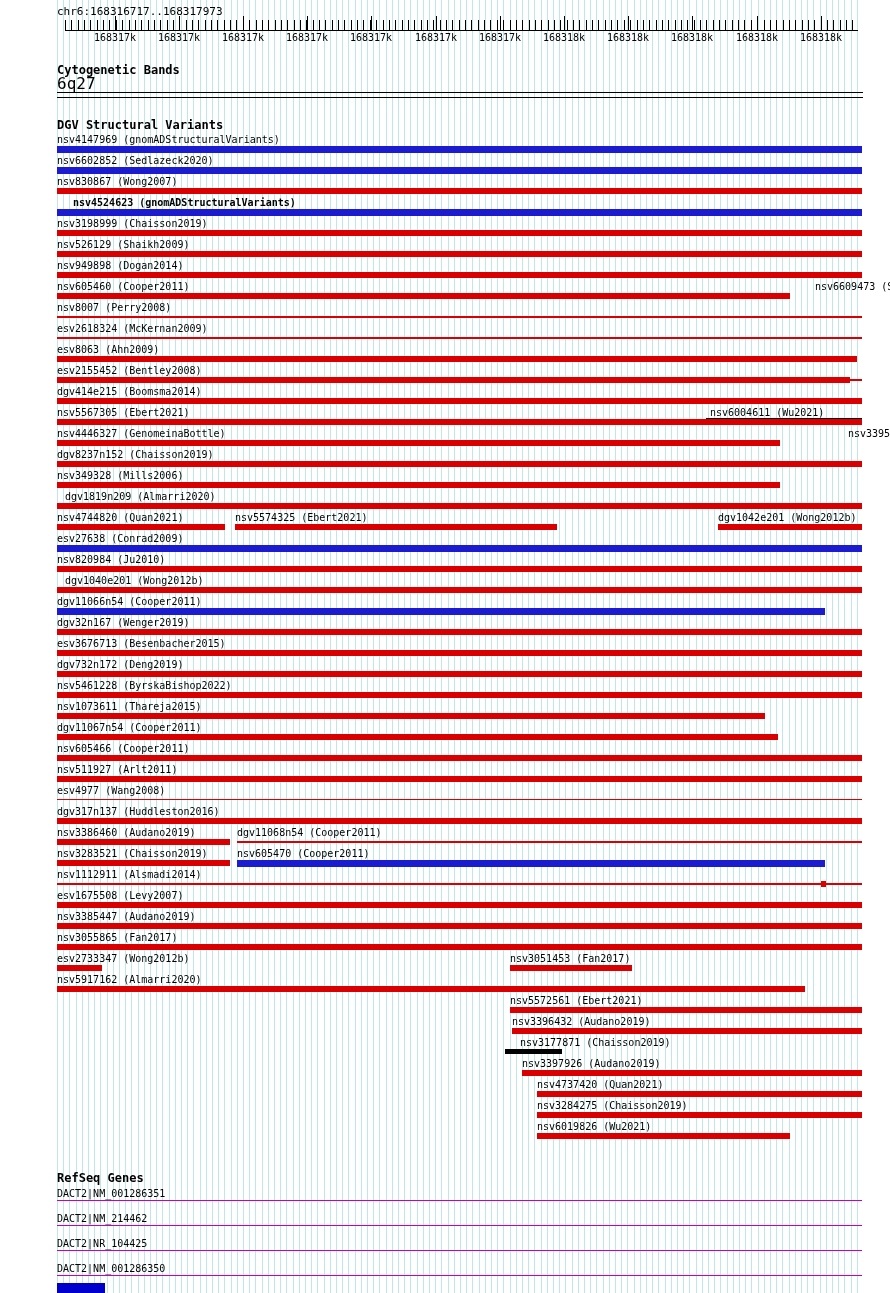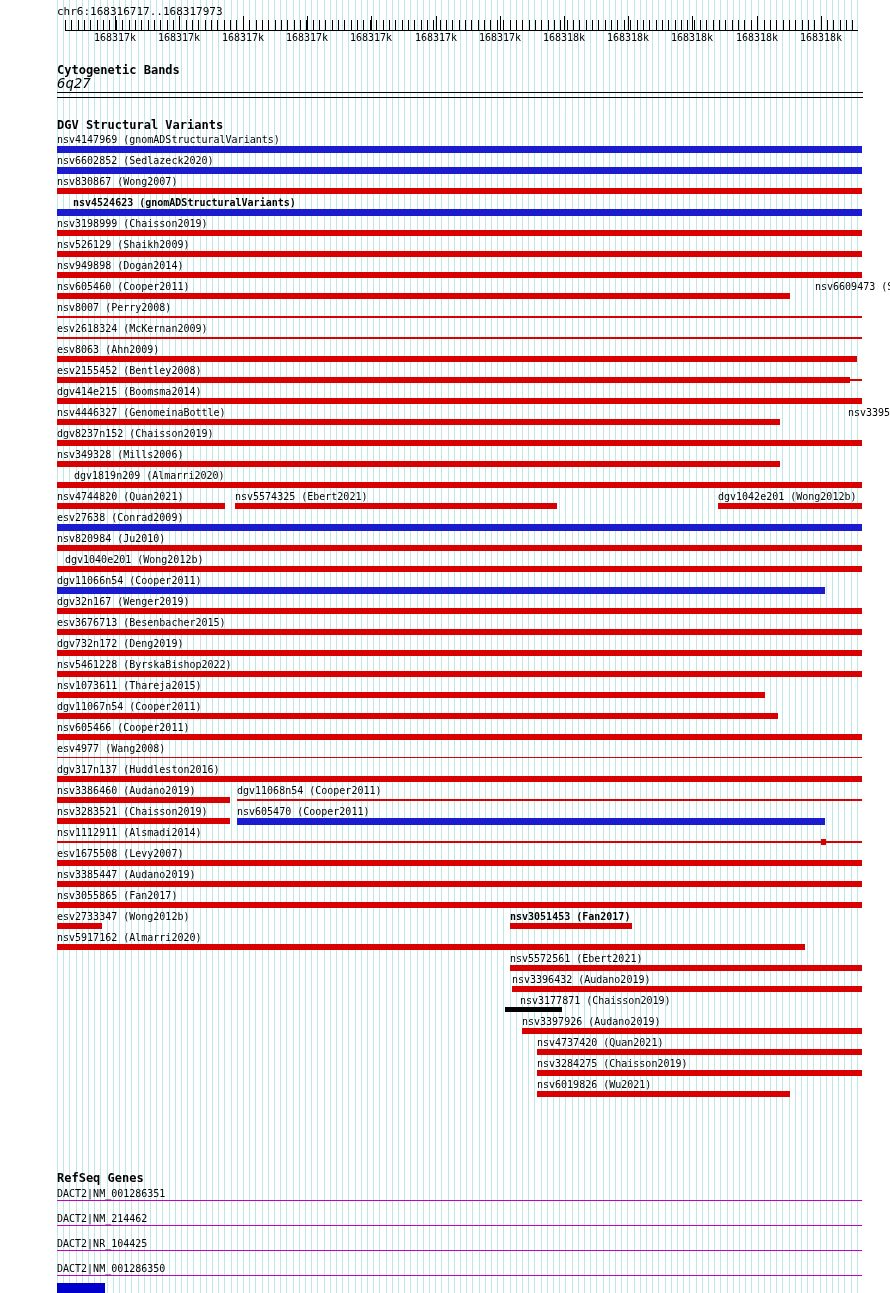--- a/index.html
+++ b/index.html
@@ -10,21 +10,21 @@
   }
   .page{position:relative;width:890px;height:1293px;overflow:hidden;background:#fff;}
   .grid-bg{position:absolute;left:57px;top:0;width:806px;height:1293px;}
   .coord-title{position:absolute;left:57px;top:6px;font-size:11px;line-height:12px;white-space:pre;}
   .ruler{position:absolute;left:65px;top:16px;width:793px;height:14px;border-bottom:1px solid #000;
     background-repeat:no-repeat;background-position:left bottom;background-size:100% 10px;}
   .major-tick{position:absolute;bottom:0;width:1px;height:14px;background:#000;}
   .tick-label{position:absolute;top:16px;width:60px;text-align:center;font-size:10px;line-height:12px;}
   .section-title{position:absolute;left:57px;font-size:12px;font-weight:bold;line-height:13px;white-space:pre;}
   .cyto-title{top:64px;}
-  .band-label{position:absolute;left:57px;top:78px;font-size:14px;line-height:11px;font-style:italic;}
+  .band-label{position:absolute;left:57px;top:78px;font-size:16px;line-height:11px;}
   .band-box{position:absolute;left:57px;top:92px;width:806px;height:4px;border-top:1px solid #000;border-bottom:1px solid #000;}
   .dgv-title{top:119px;}
   .variant-rows{position:absolute;left:57px;top:134px;width:806px;}
   .vrow{position:relative;height:21px;}
   .flabel{position:absolute;top:0;font-size:10px;line-height:11px;white-space:pre;}
   .fbar{position:absolute;}
   .genes-title{top:1172px;}
   .gene-rows{position:absolute;left:57px;top:1188px;width:806px;}
   .grow{position:relative;height:25px;}
   .gline{position:absolute;left:0;top:12px;width:805px;height:1px;}
@@ -119,34 +119,40 @@
       <div class="vrow">
         <span class="flabel" style="left: 0px;">esv2155452 (Bentley2008)</span>
         <div class="fbar" style="left: 0px; width: 793px; background: rgb(216, 0, 0); height: 6px; top: 12px;"></div>
         <div class="fbar" style="left: 793px; width: 12px; background: rgb(216, 0, 0); height: 2px; top: 14px;"></div>
       </div>
       <div class="vrow">
         <span class="flabel" style="left: 0px;">dgv414e215 (Boomsma2014)</span>
         <div class="fbar" style="left: 0px; width: 805px; background: rgb(216, 0, 0); height: 6px; top: 12px;"></div>
       </div>
       <div class="vrow">
+        <span class="flabel" style="left: 0px;">nsv5567305 (Ebert2021)</span>
+        <div class="fbar" style="left: 0px; width: 805px; background: rgb(216, 0, 0); height: 6px; top: 12px;"></div>
+        <span class="flabel" style="left: 653px;">nsv6004611 (Wu2021)</span>
+        <div class="fbar" style="left: 649px; width: 156px; background: rgb(0, 0, 0); height: 1px; top: 11px;"></div>
+      </div>
+      <div class="vrow">
         <span class="flabel" style="left: 0px;">nsv4446327 (GenomeinaBottle)</span>
         <div class="fbar" style="left: 0px; width: 723px; background: rgb(216, 0, 0); height: 6px; top: 12px;"></div>
         <span class="flabel" style="left: 791px;">nsv3395</span>
       </div>
       <div class="vrow">
         <span class="flabel" style="left: 0px;">dgv8237n152 (Chaisson2019)</span>
         <div class="fbar" style="left: 0px; width: 805px; background: rgb(216, 0, 0); height: 6px; top: 12px;"></div>
       </div>
       <div class="vrow">
         <span class="flabel" style="left: 0px;">nsv349328 (Mills2006)</span>
         <div class="fbar" style="left: 0px; width: 723px; background: rgb(216, 0, 0); height: 6px; top: 12px;"></div>
       </div>
       <div class="vrow">
-        <span class="flabel" style="left: 17px;">dgv1819n209 (Almarri2020)</span>
+        <span class="flabel" style="left: 8px;">dgv1819n209 (Almarri2020)</span>
         <div class="fbar" style="left: 0px; width: 805px; background: rgb(216, 0, 0); height: 6px; top: 12px;"></div>
       </div>
       <div class="vrow">
         <span class="flabel" style="left: 0px;">nsv4744820 (Quan2021)</span>
         <div class="fbar" style="left: 0px; width: 168px; background: rgb(216, 0, 0); height: 6px; top: 12px;"></div>
         <span class="flabel" style="left: 178px;">nsv5574325 (Ebert2021)</span>
         <div class="fbar" style="left: 178px; width: 322px; background: rgb(216, 0, 0); height: 6px; top: 12px;"></div>
         <span class="flabel" style="left: 661px;">dgv1042e201 (Wong2012b)</span>
         <div class="fbar" style="left: 661px; width: 144px; background: rgb(216, 0, 0); height: 6px; top: 12px;"></div>
       </div>
@@ -188,20 +194,24 @@
       </div>
       <div class="vrow">
         <span class="flabel" style="left: 0px;">dgv11067n54 (Cooper2011)</span>
         <div class="fbar" style="left: 0px; width: 721px; background: rgb(216, 0, 0); height: 6px; top: 12px;"></div>
       </div>
       <div class="vrow">
         <span class="flabel" style="left: 0px;">nsv605466 (Cooper2011)</span>
         <div class="fbar" style="left: 0px; width: 805px; background: rgb(216, 0, 0); height: 6px; top: 12px;"></div>
       </div>
       <div class="vrow">
+        <span class="flabel" style="left: 0px;">nsv511927 (Arlt2011)</span>
+        <div class="fbar" style="left: 0px; width: 805px; background: rgb(216, 0, 0); height: 6px; top: 12px;"></div>
+      </div>
+      <div class="vrow">
         <span class="flabel" style="left: 0px;">esv4977 (Wang2008)</span>
         <div class="fbar" style="left: 0px; width: 805px; background: rgb(216, 0, 0); height: 1px; top: 14px;"></div>
       </div>
       <div class="vrow">
         <span class="flabel" style="left: 0px;">dgv317n137 (Huddleston2016)</span>
         <div class="fbar" style="left: 0px; width: 805px; background: rgb(216, 0, 0); height: 6px; top: 12px;"></div>
       </div>
       <div class="vrow">
         <span class="flabel" style="left: 0px;">nsv3386460 (Audano2019)</span>
         <div class="fbar" style="left: 0px; width: 173px; background: rgb(216, 0, 0); height: 6px; top: 12px;"></div>
@@ -227,21 +237,21 @@
         <span class="flabel" style="left: 0px;">nsv3385447 (Audano2019)</span>
         <div class="fbar" style="left: 0px; width: 805px; background: rgb(216, 0, 0); height: 6px; top: 12px;"></div>
       </div>
       <div class="vrow">
         <span class="flabel" style="left: 0px;">nsv3055865 (Fan2017)</span>
         <div class="fbar" style="left: 0px; width: 805px; background: rgb(216, 0, 0); height: 6px; top: 12px;"></div>
       </div>
       <div class="vrow">
         <span class="flabel" style="left: 0px;">esv2733347 (Wong2012b)</span>
         <div class="fbar" style="left: 0px; width: 45px; background: rgb(216, 0, 0); height: 6px; top: 12px;"></div>
-        <span class="flabel" style="left: 453px; font-weight: bold;">nsv3051453 (Fan2017)</span>
+        <span class="flabel" style="left: 453px;">nsv3051453 (Fan2017)</span>
         <div class="fbar" style="left: 453px; width: 122px; background: rgb(216, 0, 0); height: 6px; top: 12px;"></div>
       </div>
       <div class="vrow">
         <span class="flabel" style="left: 0px;">nsv5917162 (Almarri2020)</span>
         <div class="fbar" style="left: 0px; width: 748px; background: rgb(216, 0, 0); height: 6px; top: 12px;"></div>
       </div>
       <div class="vrow">
         <span class="flabel" style="left: 453px;">nsv5572561 (Ebert2021)</span>
         <div class="fbar" style="left: 453px; width: 352px; background: rgb(216, 0, 0); height: 6px; top: 12px;"></div>
       </div>

